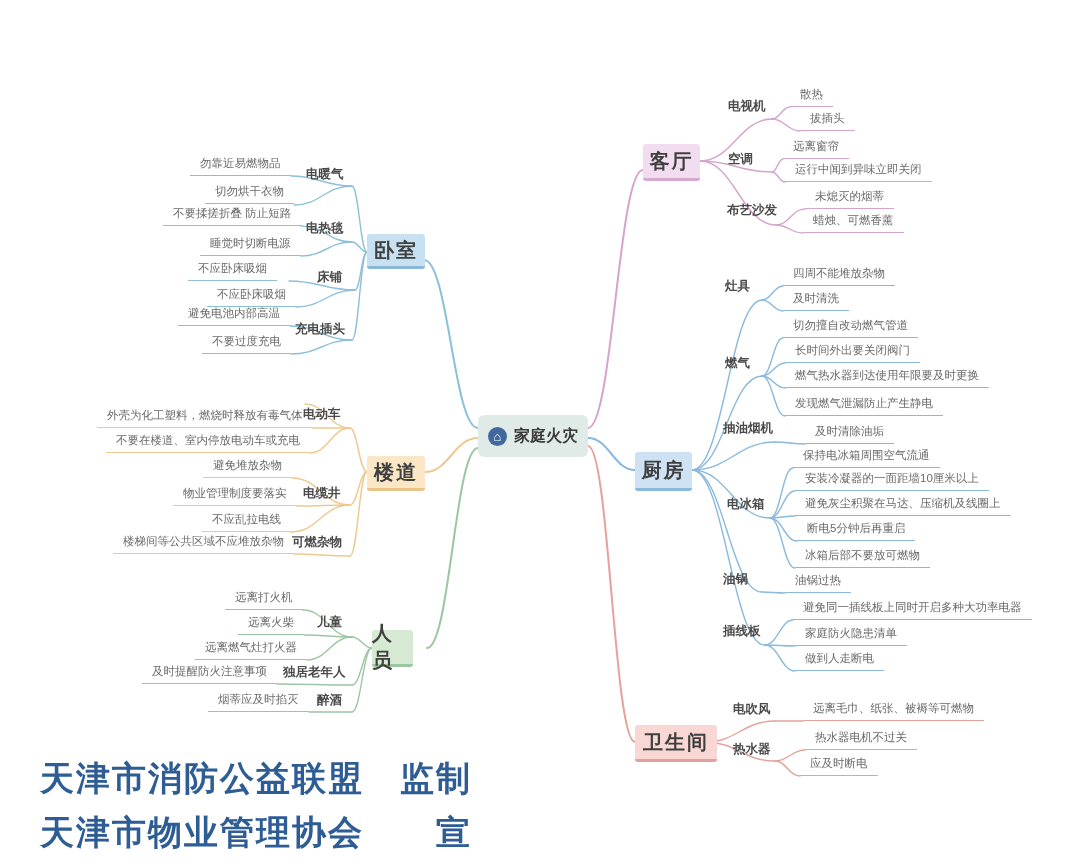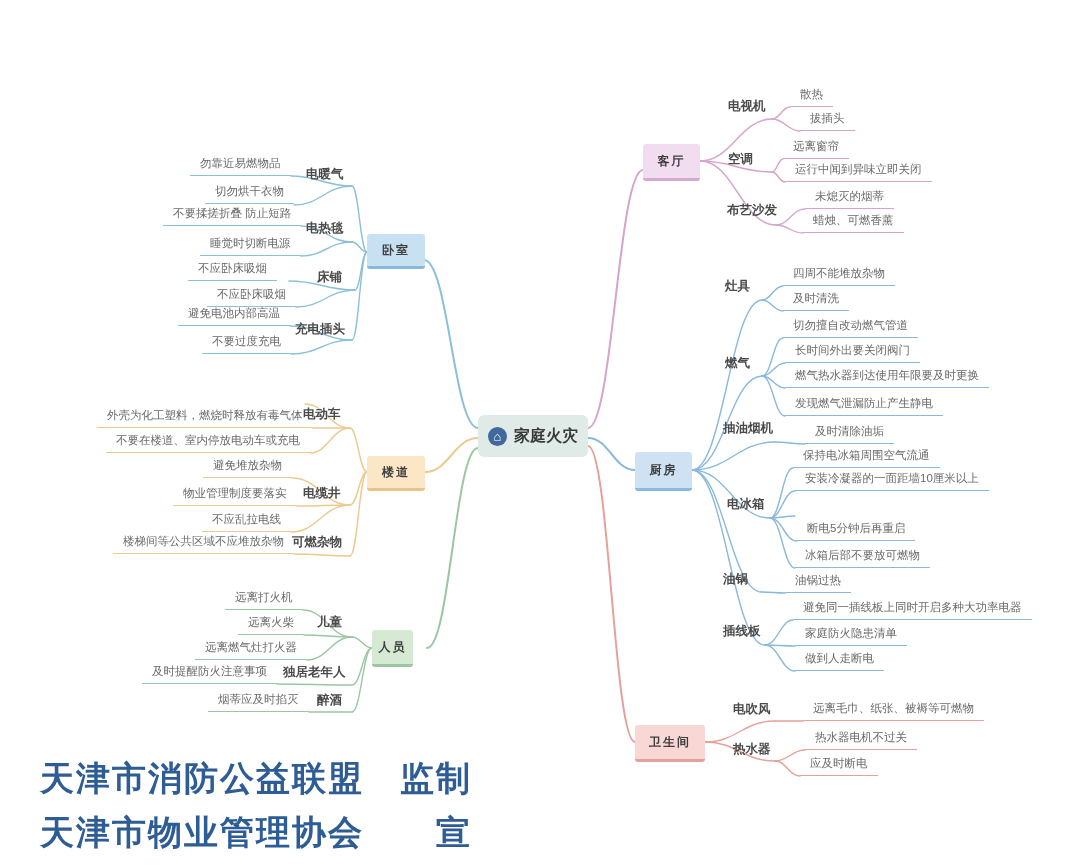--- a/index.html
+++ b/index.html
@@ -3,21 +3,21 @@
 <meta charset="utf-8">
 <style>
   html,body{margin:0;padding:0;background:#ffffff;}
   body{width:1080px;height:867px;overflow:hidden;font-family:"Liberation Sans","DejaVu Sans",sans-serif;}
   .canvas{position:relative;width:1080px;height:867px;background:#ffffff;}
   #links{position:absolute;left:0;top:0;}
   .title{position:absolute;top:22px;left:0;width:100%;text-align:center;
          font-family:"Liberation Serif","DejaVu Serif",serif;font-weight:bold;
          font-size:37px;color:#2e5c94;letter-spacing:4px;}
   .bnode{position:absolute;display:flex;align-items:center;justify-content:center;
-         font-weight:bold;font-size:12px;color:#3f3f3f;border-radius:3px;letter-spacing:2px;}
+         font-weight:bold;font-size:20px;color:#3f3f3f;border-radius:3px;letter-spacing:2px;}
   .slabel{position:absolute;font-size:12.5px;font-weight:bold;color:#4a4a4a;white-space:nowrap;}
   .tip{position:absolute;font-size:11.5px;color:#6a6a6a;white-space:nowrap;
        padding:0 10px 4px 10px;line-height:15px;border-bottom:1.4px solid #999;}
   .center-node{position:absolute;left:478px;top:415px;width:110px;height:42px;
        background:#e0ebe8;border-radius:6px;display:flex;align-items:center;justify-content:center;
        gap:7px;font-weight:bold;font-size:16px;color:#3a3a3a;}
   .home-badge{width:19px;height:19px;border-radius:50%;background:#42699e;color:#ffffff;
        display:flex;align-items:center;justify-content:center;font-size:13px;line-height:1;}
   .footer-line{position:absolute;left:40px;font-family:"Liberation Serif","DejaVu Serif",serif;
        font-weight:bold;font-size:34px;color:#2e5c94;letter-spacing:2px;white-space:nowrap;}
@@ -160,27 +160,28 @@
     <div class="slabel" style="left: 725px; top: 355px;">燃气</div>
     <div class="tip" style="left: 783px; top: 318px; border-bottom-color: rgb(138, 185, 221);">切勿擅自改动燃气管道</div>
     <div class="tip" style="left: 785px; top: 343px; border-bottom-color: rgb(138, 185, 221);">长时间外出要关闭阀门</div>
     <div class="tip" style="left: 785px; top: 368px; border-bottom-color: rgb(138, 185, 221);">燃气热水器到达使用年限要及时更换</div>
     <div class="tip" style="left: 785px; top: 396px; border-bottom-color: rgb(138, 185, 221);">发现燃气泄漏防止产生静电</div>
     <div class="slabel" style="left: 723px; top: 420px;">抽油烟机</div>
     <div class="tip" style="left: 805px; top: 424px; border-bottom-color: rgb(138, 185, 221);">及时清除油垢</div>
     <div class="slabel" style="left: 727px; top: 496px;">电冰箱</div>
     <div class="tip" style="left: 793px; top: 448px; border-bottom-color: rgb(138, 185, 221);">保持电冰箱周围空气流通</div>
     <div class="tip" style="left: 795px; top: 471px; border-bottom-color: rgb(138, 185, 221);">安装冷凝器的一面距墙10厘米以上</div>
+    <div class="tip" style="left: 795px; top: 496px; border-bottom-color: rgb(138, 185, 221);">避免灰尘积聚在马达、压缩机及线圈上</div>
     <div class="tip" style="left: 797px; top: 521px; border-bottom-color: rgb(138, 185, 221);">断电5分钟后再重启</div>
     <div class="tip" style="left: 795px; top: 548px; border-bottom-color: rgb(138, 185, 221);">冰箱后部不要放可燃物</div>
     <div class="slabel" style="left: 723px; top: 571px;">油锅</div>
     <div class="tip" style="left: 785px; top: 573px; border-bottom-color: rgb(138, 185, 221);">油锅过热</div>
     <div class="slabel" style="left: 723px; top: 623px;">插线板</div>
     <div class="tip" style="left: 793px; top: 600px; border-bottom-color: rgb(138, 185, 221);">避免同一插线板上同时开启多种大功率电器</div>
     <div class="tip" style="left: 795px; top: 626px; border-bottom-color: rgb(138, 185, 221);">家庭防火隐患清单</div>
     <div class="tip" style="left: 795px; top: 651px; border-bottom-color: rgb(138, 185, 221);">做到人走断电</div>
-    <div class="bnode" style="left: 635px; top: 725px; width: 70px; height: 34px; background: rgb(248, 215, 212); border-bottom: 3px solid rgb(227, 161, 153);">卫生间</div>
+    <div class="bnode" style="left: 635px; top: 725px; width: 82px; height: 34px; background: rgb(248, 215, 212); border-bottom: 3px solid rgb(227, 161, 153);">卫生间</div>
     <div class="slabel" style="left: 733px; top: 701px;">电吹风</div>
     <div class="tip" style="left: 803px; top: 701px; border-bottom-color: rgb(229, 162, 154);">远离毛巾、纸张、被褥等可燃物</div>
     <div class="slabel" style="left: 733px; top: 741px;">热水器</div>
     <div class="tip" style="left: 805px; top: 730px; border-bottom-color: rgb(229, 162, 154);">热水器电机不过关</div>
     <div class="tip" style="left: 800px; top: 756px; border-bottom-color: rgb(229, 162, 154);">应及时断电</div>
   </div>
 
 </body></html>

